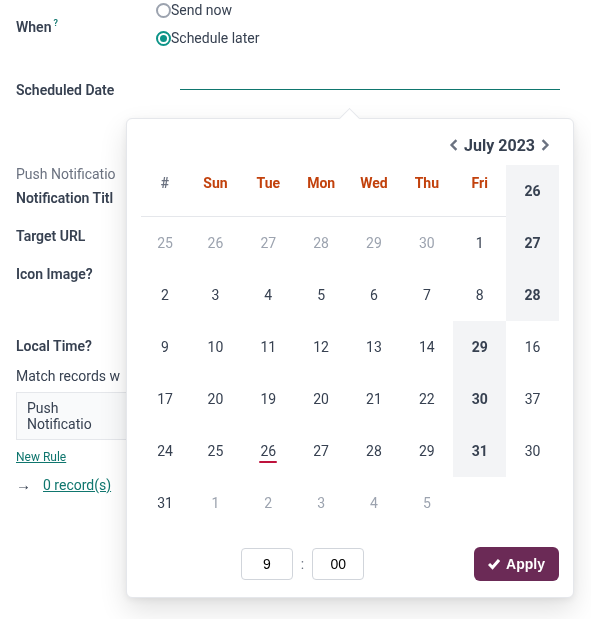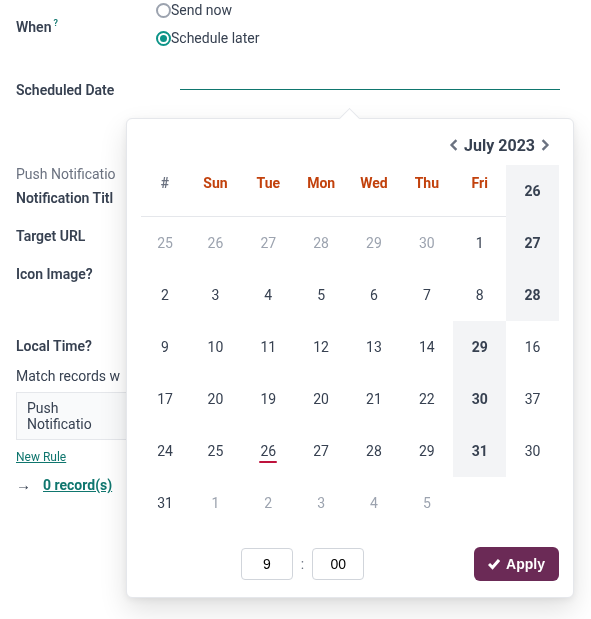--- a/index.html
+++ b/index.html
@@ -112,21 +112,21 @@
     align-items: center;
     gap: 12px;
     font-size: 14px;
   }
   .arrow-right {
     font-size: 15px;
     color: #374151;
   }
   .records-link {
     color: #0f766e;
-    font-weight: 700;
+    font-weight: 400;
   }
 
   
   .calendar {
     position: absolute;
     left: 126px;
     top: 118px;
     width: 448px;
     background: #fff;
     border: 1px solid #e5e7eb;

